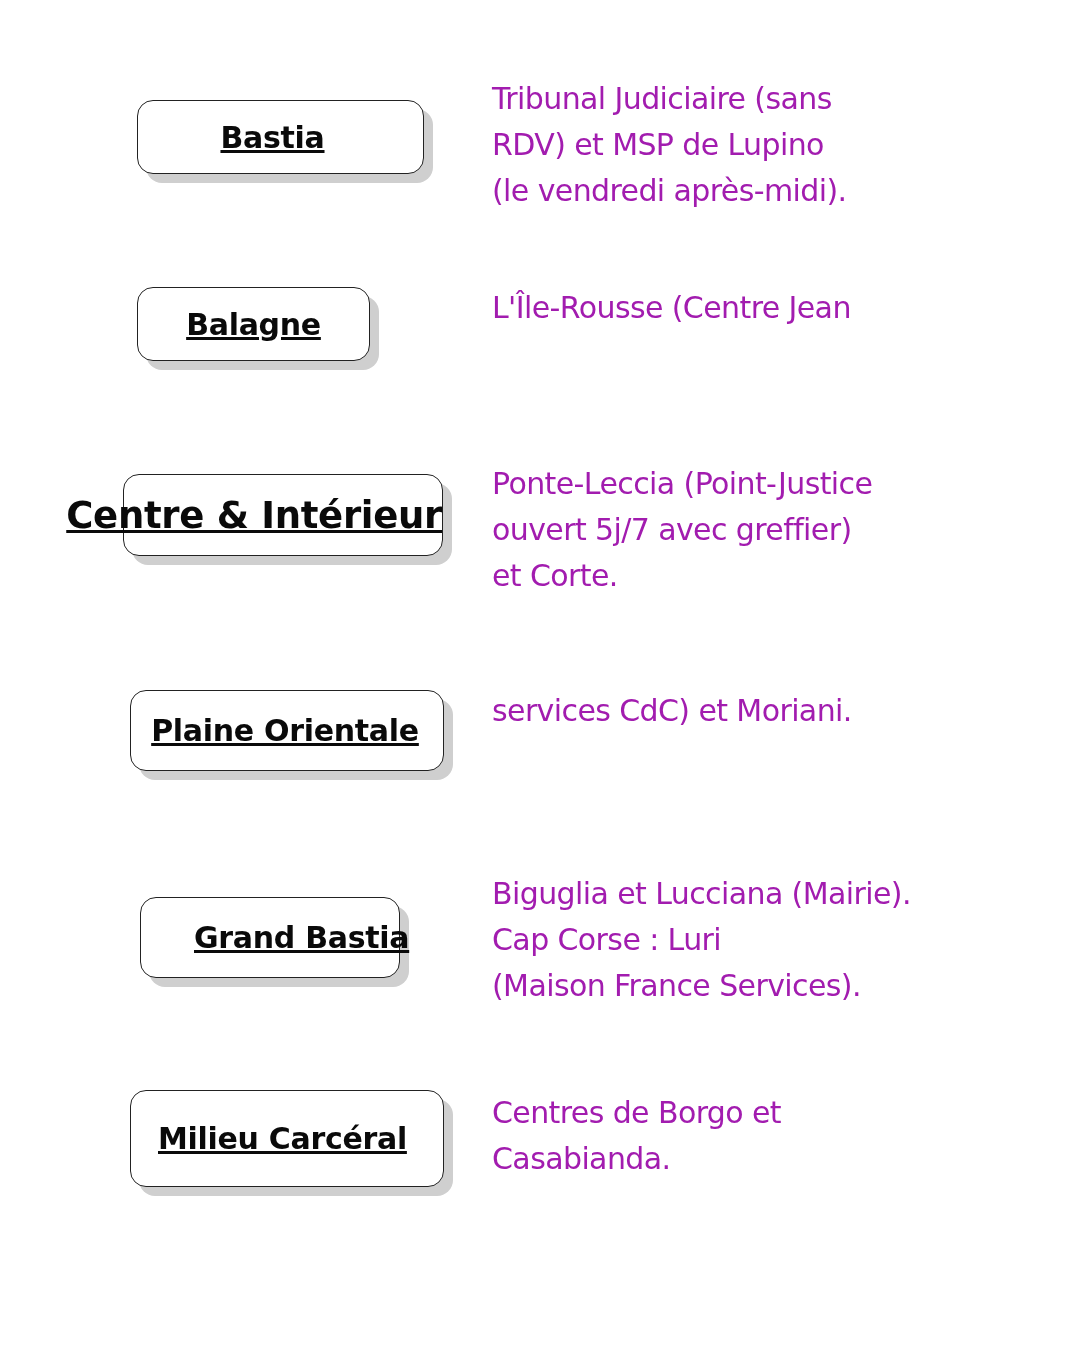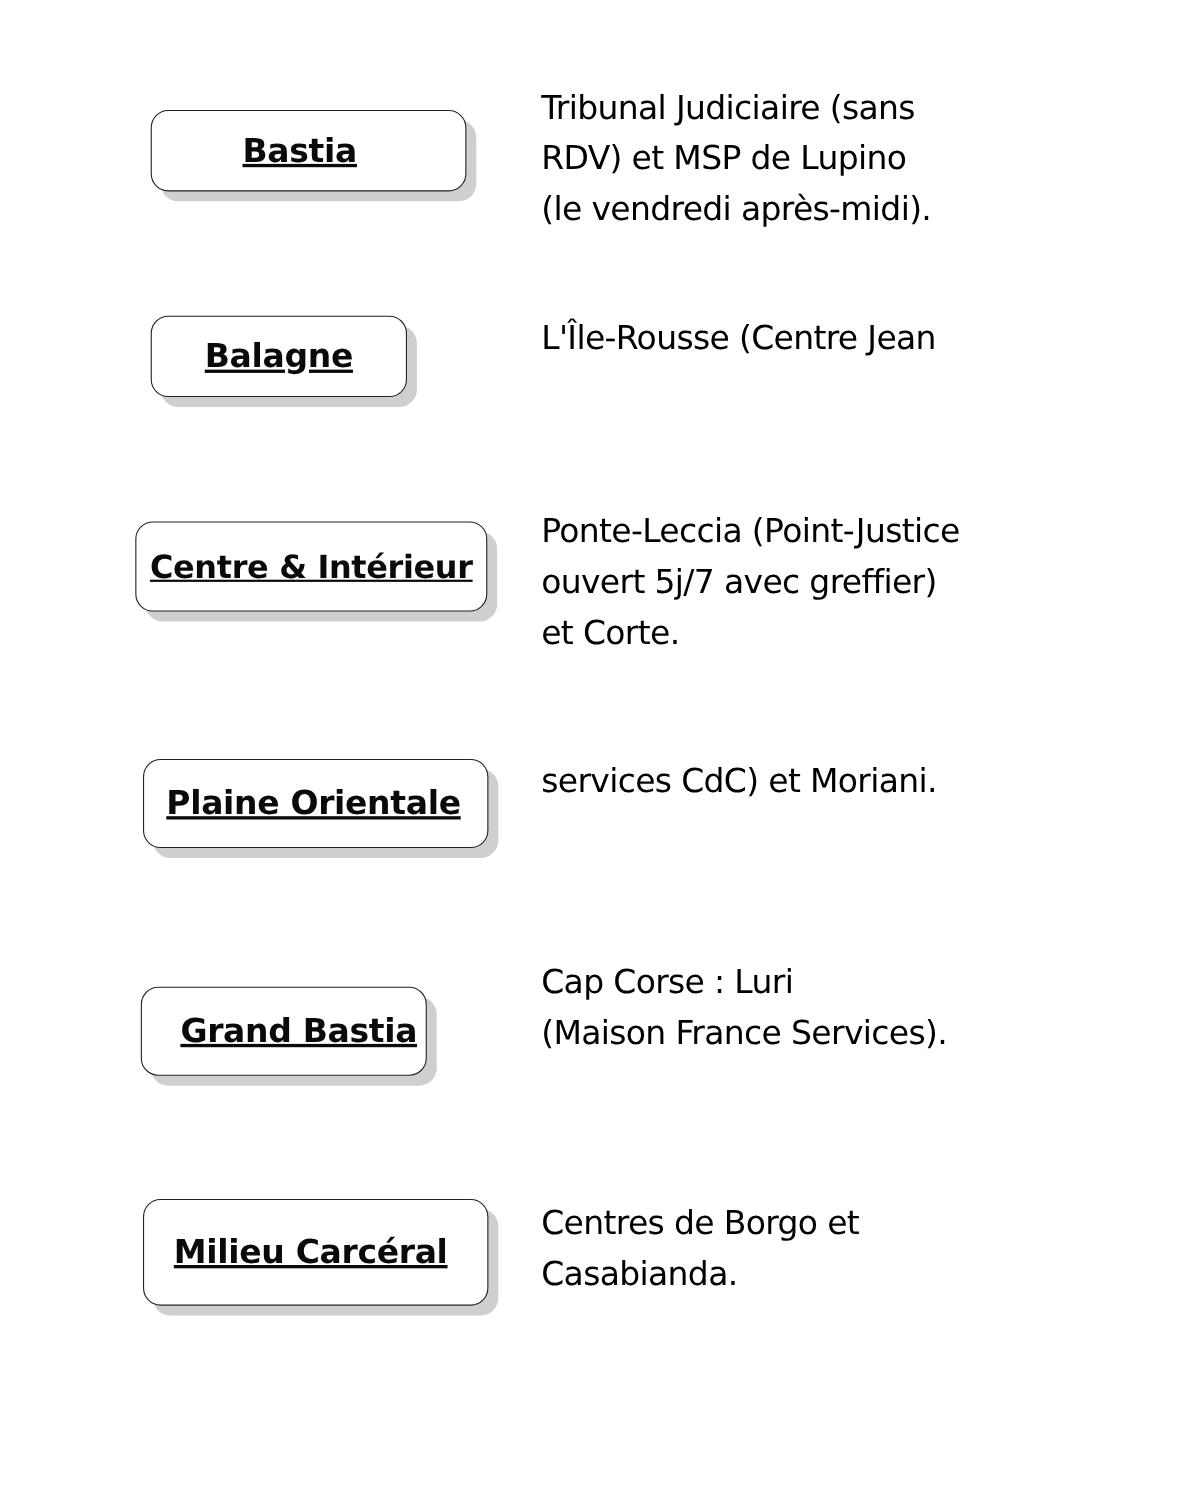--- a/index.html
+++ b/index.html
@@ -30,21 +30,21 @@
       white-space: nowrap;
       letter-spacing: -0.3px;
       text-decoration: underline;
     }
     .label-box span { display: block; }
     .desc {
       position: absolute;
       left: 492px;
       font-size: 30px;
       line-height: 46px;
-      color: #000000;
+      color: #a21caf;
       letter-spacing: -0.6px;
       white-space: nowrap;
     }
     .desc .line { display: block; }
   </style>
 </head>
 <body>
 
 <div class="label-box" style="left:137px; top:100px; width:287px; height:74px; justify-content:center; padding-right:16px;">
   <span>Bastia</span>
@@ -55,40 +55,41 @@
   <span class="line">(le vendredi après-midi).</span>
 </div>
 
 <div class="label-box" style="left:137px; top:287px; width:233px; height:74px; justify-content:center;">
   <span>Balagne</span>
 </div>
 <div class="desc" style="top:285px;">
   <span class="line">L'Île-Rousse (Centre Jean</span>
 </div>
 
-<div class="label-box" style="left:123px; top:474px; width:320px; height:82px; justify-content:center; font-size:29px;">
+<div class="label-box" style="left:123px; top:474px; width:320px; height:82px; justify-content:flex-end; font-size:37px;">
   <span>Centre &amp; Intérieur</span>
 </div>
 <div class="desc" style="top:461px;">
   <span class="line">Ponte-Leccia (Point-Justice</span>
   <span class="line">ouvert 5j/7 avec greffier)</span>
   <span class="line">et Corte.</span>
 </div>
 
 <div class="label-box" style="left:130px; top:690px; width:314px; height:81px; justify-content:center; padding-right:4px;">
   <span>Plaine Orientale</span>
 </div>
 <div class="desc" style="top:688px;">
   <span class="line">services CdC) et Moriani.</span>
 </div>
 
-<div class="label-box" style="left:128px; top:897px; width:260px; height:81px; justify-content:flex-start; padding-left:35px;">
+<div class="label-box" style="left:140px; top:897px; width:260px; height:81px; justify-content:flex-start; padding-left:53px;">
   <span>Grand Bastia</span>
 </div>
 <div class="desc" style="top:871px;">
+  <span class="line">Biguglia et Lucciana (Mairie).</span>
   <span class="line">Cap Corse : Luri</span>
   <span class="line">(Maison France Services).</span>
 </div>
 
 <div class="label-box" style="left:130px; top:1090px; width:314px; height:97px; justify-content:flex-start; padding-left:27px;">
   <span>Milieu Carcéral</span>
 </div>
 <div class="desc" style="top:1090px;">
   <span class="line">Centres de Borgo et</span>
   <span class="line">Casabianda.</span>

